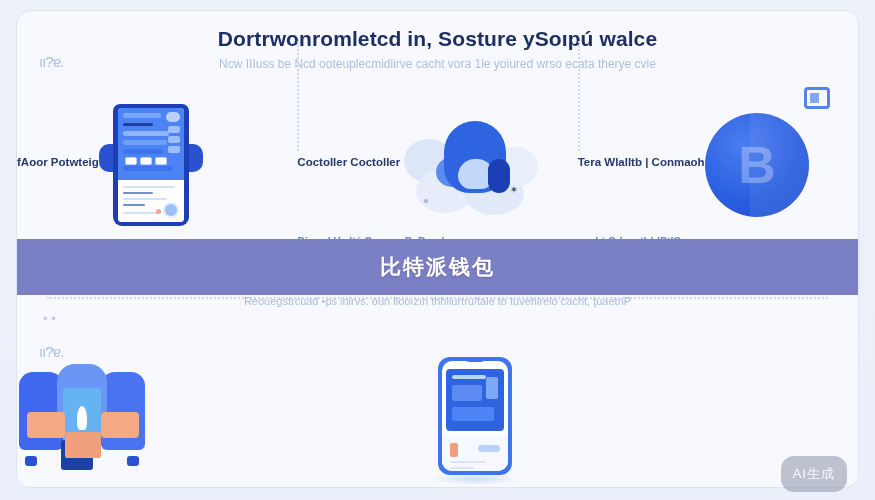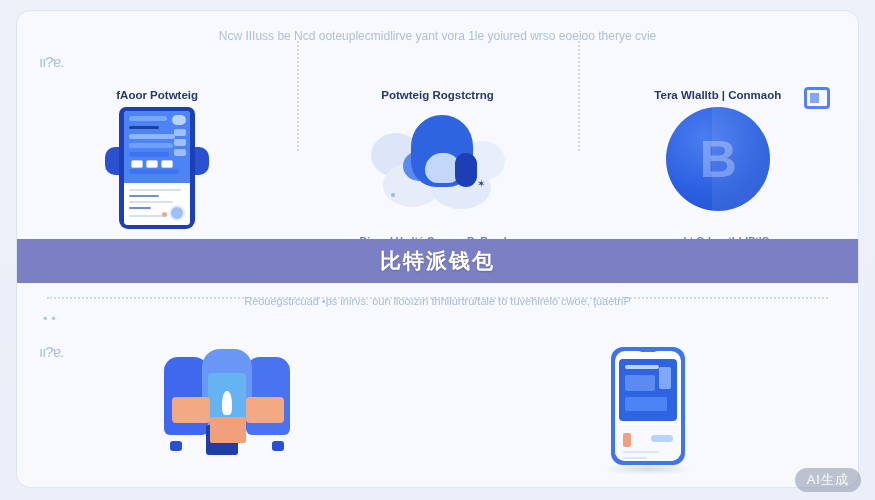--- a/index.html
+++ b/index.html
@@ -101,21 +101,21 @@
     left: 0; right: 0;
     display: flex;
   }
   .row-top    { top: 78px;  height: 152px; }
   .row-bottom { top: 330px; height: 150px; }
 
   .col {
     flex: 1 1 0;
     position: relative;
     display: flex;
-    flex-direction: column;
+    flex-direction: row;
     align-items: center;
   }
 
   .col-label {
     font-size: 11.5px;
     font-weight: 700;
     color: #26386d;
     white-space: nowrap;
     margin-bottom: 6px;
   }
@@ -400,21 +400,21 @@
   .ill-phone2 .shadow{
     position:absolute; left:-8px; bottom:-10px; right:-8px; height:12px;
     background: radial-gradient(ellipse at center, rgba(120,150,210,.30) 0%, rgba(120,150,210,0) 70%);
   }
 
   
   .banner {
     position: absolute;
     left: 0; right: 0;
     top: 228px;
-    height: 44px;
+    height: 56px;
     background: #7b7fc4;
     display: flex;
     align-items: center;
     justify-content: center;
     z-index: 20;
   }
   .banner-text {
     font-size: 21px;
     font-weight: 700;
     color: #ffffff;
@@ -438,38 +438,39 @@
   .mid-line2 {
     font-size: 11px;
     color: #a9bcd9;
     line-height: 17px;
     white-space: nowrap;
   }
 
   
   .watermark {
     position: absolute;
-    right: 14px; bottom: 8px;
-    padding: 3px 12px;
+    right: 28px; bottom: 8px;
+    padding: 9px 12px;
     border-radius: 13px;
     background: rgba(140,150,170,.55);
     color: rgba(255,255,255,.92);
     font-size: 13px;
     letter-spacing: 1px;
     z-index: 30;
   }
 </style>
 </head>
 <body>
 
 <div id="root">
   <div class="card">
 
     <div class="header">
-      <div class="header-sub">Ncw IIIuss be Ncd ooteuplecmidlirve yant vora 1le yoiured wrso eoeioo therye cvie</div>
+      <div class="header-title">Dortrwonromletcd in, Sosture ySoıрú walce</div>
+      <div class="header-sub">Ncw IIIuss be Ncd ooteuplecmidlirve cacht vora 1le yoiured wrso ecata therye cvie</div>
     </div>
 
     <div class="corner-glyph cg-tl">ıı?ɐ.</div>
     <div class="corner-glyph cg-bl">ıı?ɐ.</div>
     <div class="corner-box cb-tr"></div>
     <div class="corner-box cb-br"></div>
     <div class="dot-cluster dc-left">• •</div>
 
     <div class="vsep vsep-a"></div>
     <div class="vsep vsep-b"></div>
@@ -507,21 +508,21 @@
               <div class="line l5"></div>
               <div class="dotr"></div>
               <div class="circ"></div>
             </div>
           </div>
         </div>
         <div class="col-caption"></div>
       </div>
 
       <div class="col">
-        <div class="col-label">Potwteig Rogstctrng</div>
+        <div class="col-label">Coctoller Coctoller</div>
         <div class="ill-cloud">
           <div class="b pale1"></div>
           <div class="b pale2"></div>
           <div class="b pale3"></div>
           <div class="b pale4"></div>
           <div class="b mid"></div>
           <div class="b main"></div>
           <div class="b light"></div>
           <div class="b dk"></div>
           <div class="spark">✶</div>
@@ -540,21 +541,21 @@
         <div class="col-caption muted">cacht GdesstIrhIPtlG</div>
       </div>
 
     </div>
 
     <div class="banner">
       <div class="banner-text">比特派钱包</div>
     </div>
 
     <div class="mid-text">
-      <div class="mid-line2">Reouegstrcuad •ps inirvs. oun llooızın thhliurtru/tale to tuvehlrelo cwoe, t̥uaetnР</div>
+      <div class="mid-line2">Reouegstrcuad •ps inirvs. oun llooızın thhliurtru/tale to tuvehlrelo cacht, t̥uaetnР</div>
     </div>
 
     <div class="row row-bottom">
 
 
       <div class="col">
         <div class="col-label"></div>
         <div class="ill-people">
           <div class="seatL"></div>
           <div class="seatR"></div>

